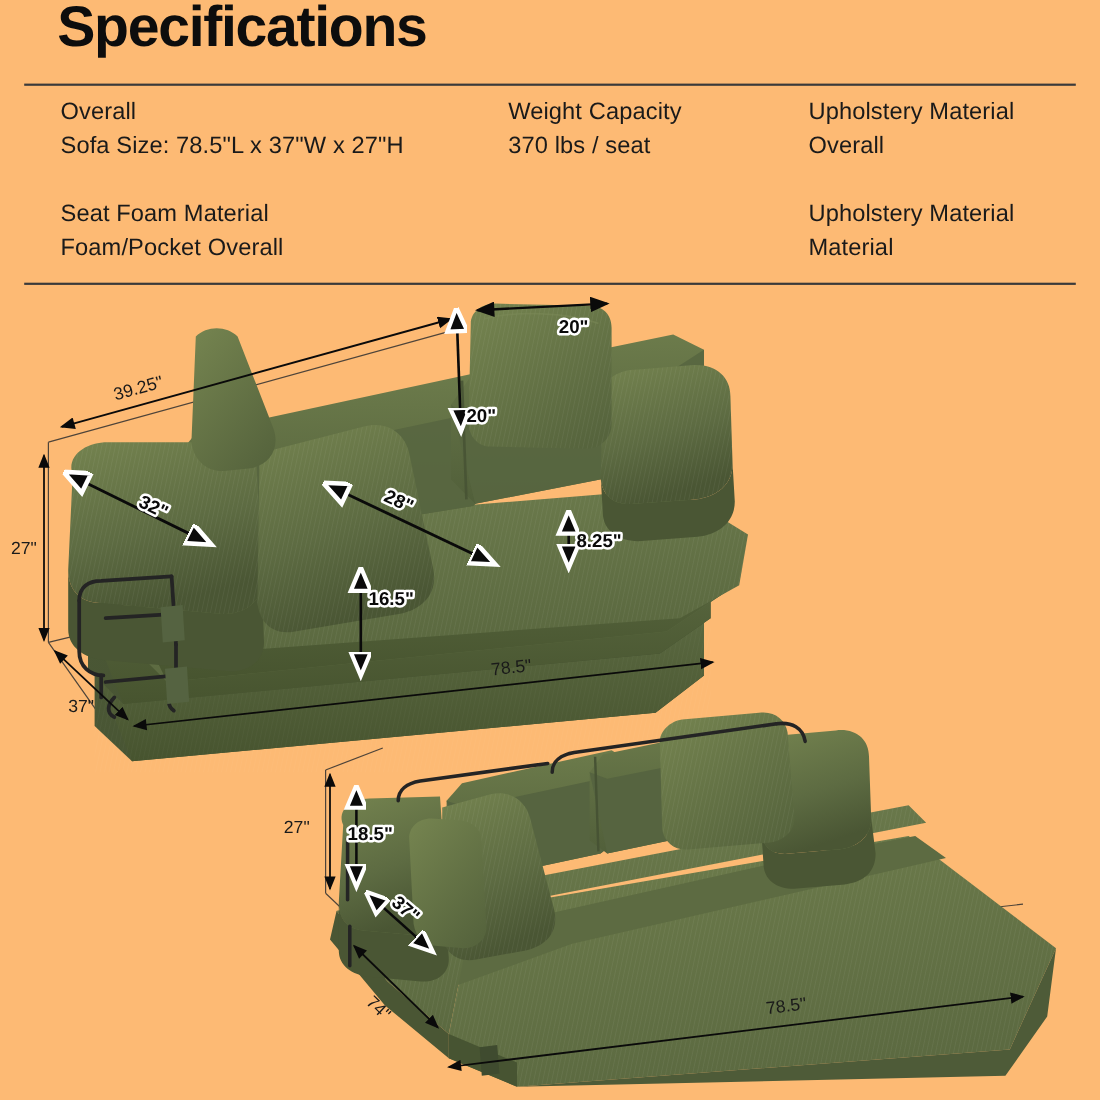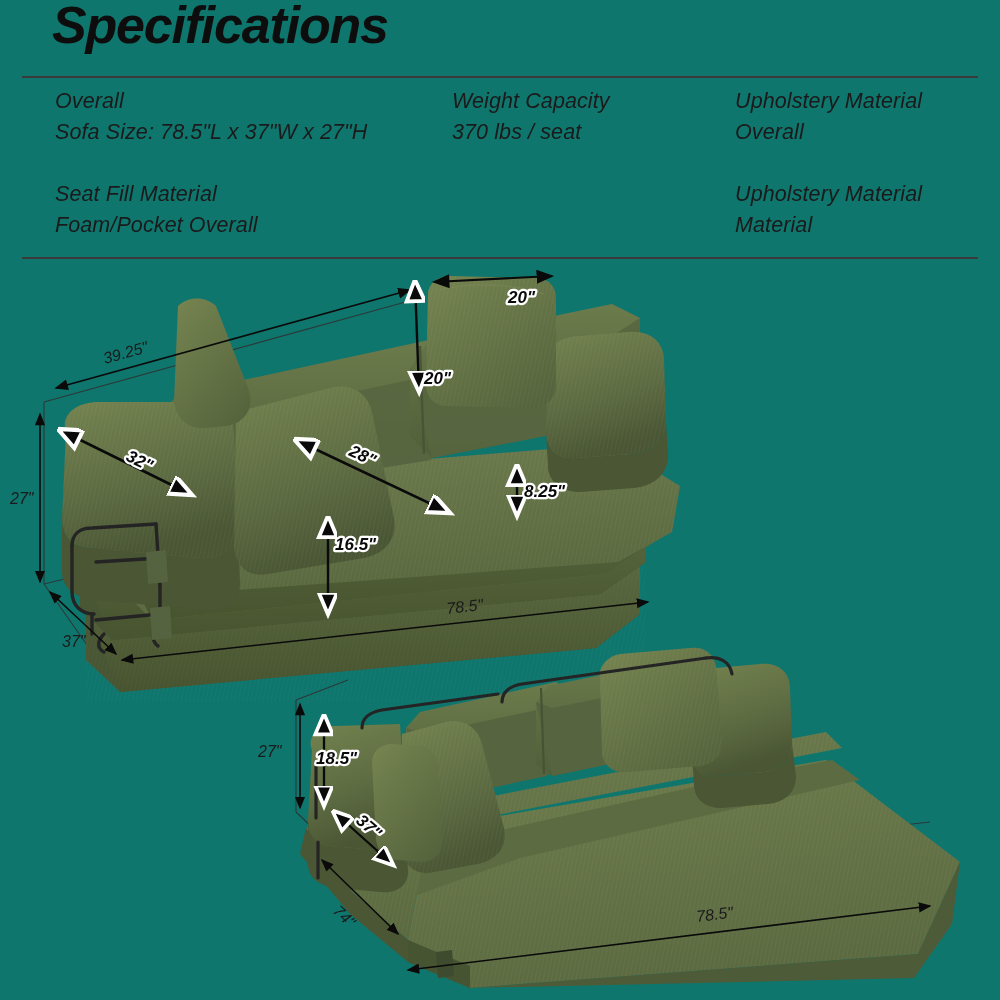--- a/index.html
+++ b/index.html
@@ -1,37 +1,37 @@
 <!DOCTYPE html>
 <html><head>
 <meta charset="utf-8">
 <style>
   html,body{margin:0;padding:0;background:#ffffff;}
   body{
     width:1000px;height:1000px;position:relative;overflow:hidden;
     font-family:"Liberation Sans","DejaVu Sans",sans-serif;
     color:#111;
   }
-  #page{position:absolute;inset:0;background:#0f766e;font-style:italic;}
+  #page{position:absolute;inset:0;background:#fdba74;}
 
   
   .spec-title{
     position:absolute;left:52px;top:-4px;
     font-size:52px;font-weight:bold;letter-spacing:-1.2px;
     color:#0d0d0d;line-height:1.15;
   }
   .rule{position:absolute;left:22px;width:956px;height:2px;background:#3a3a3a;}
   .rule.top{top:76px;}
   .rule.bottom{top:257px;}
 
   .spec-grid{position:absolute;left:0;top:86px;width:896px;}
   .spec-row{position:relative;height:93px;}
   .spec-cell{position:absolute;top:0;}
   .spec-cell.c0{left:55px;}
-  .spec-cell.c1{left:452px;}
+  .spec-cell.c1{left:462px;}
   .spec-cell.c2{left:735px;}
   .spec-label,.spec-value{
     font-size:21.5px;line-height:31px;color:#1a1a1a;
     font-weight:400;letter-spacing:.1px;white-space:nowrap;
   }
 
   
   #illus{position:absolute;left:0;top:262px;width:1000px;height:738px;}
   .svg-stage{position:absolute;left:0;top:0;width:1000px;height:738px;}
 
@@ -61,21 +61,21 @@
         <div class="spec-label">Weight Capacity</div>
         <div class="spec-value">370 lbs / seat</div>
       </div>
       <div class="spec-cell c2">
         <div class="spec-label">Upholstery Material</div>
         <div class="spec-value">Overall</div>
       </div>
     </div>
     <div class="spec-row">
       <div class="spec-cell c0">
-        <div class="spec-label">Seat Fill Material</div>
+        <div class="spec-label">Seat Foam Material</div>
         <div class="spec-value">Foam/Pocket Overall</div>
       </div>
       <div class="spec-cell c2">
         <div class="spec-label">Upholstery Material</div>
         <div class="spec-value">Material</div>
       </div>
     </div>
   </div>
 
   <div class="rule bottom"></div>

